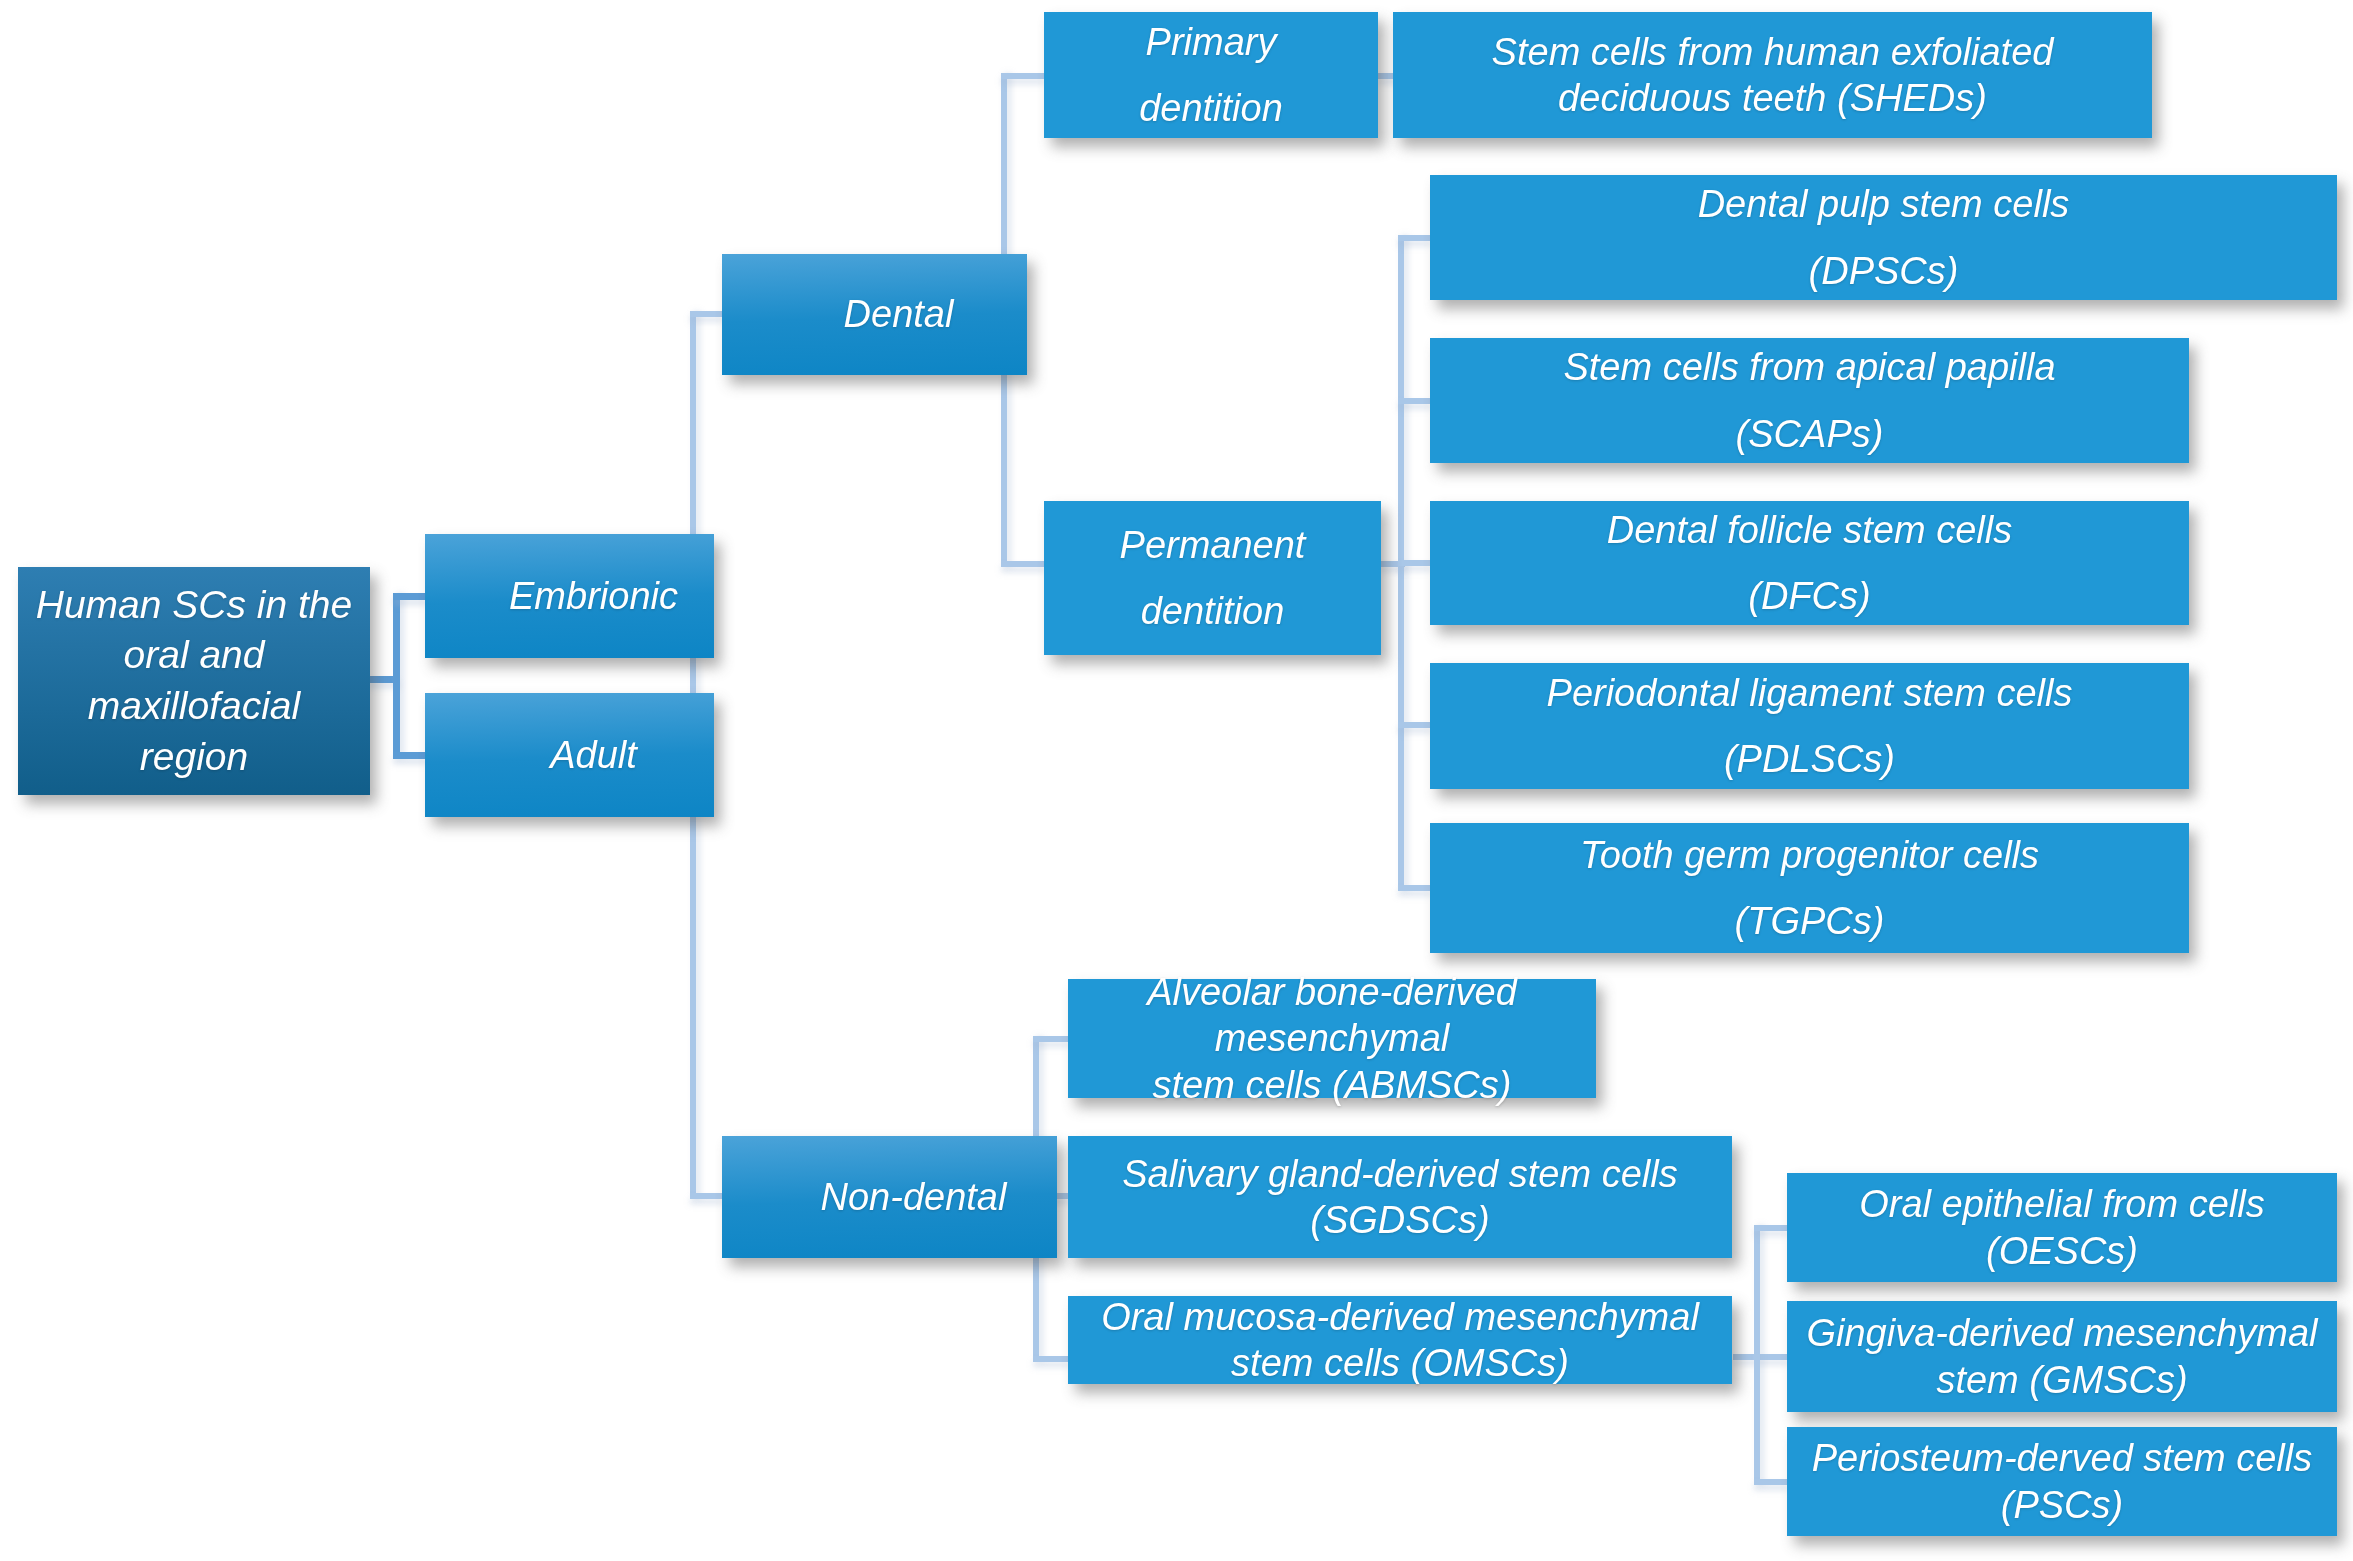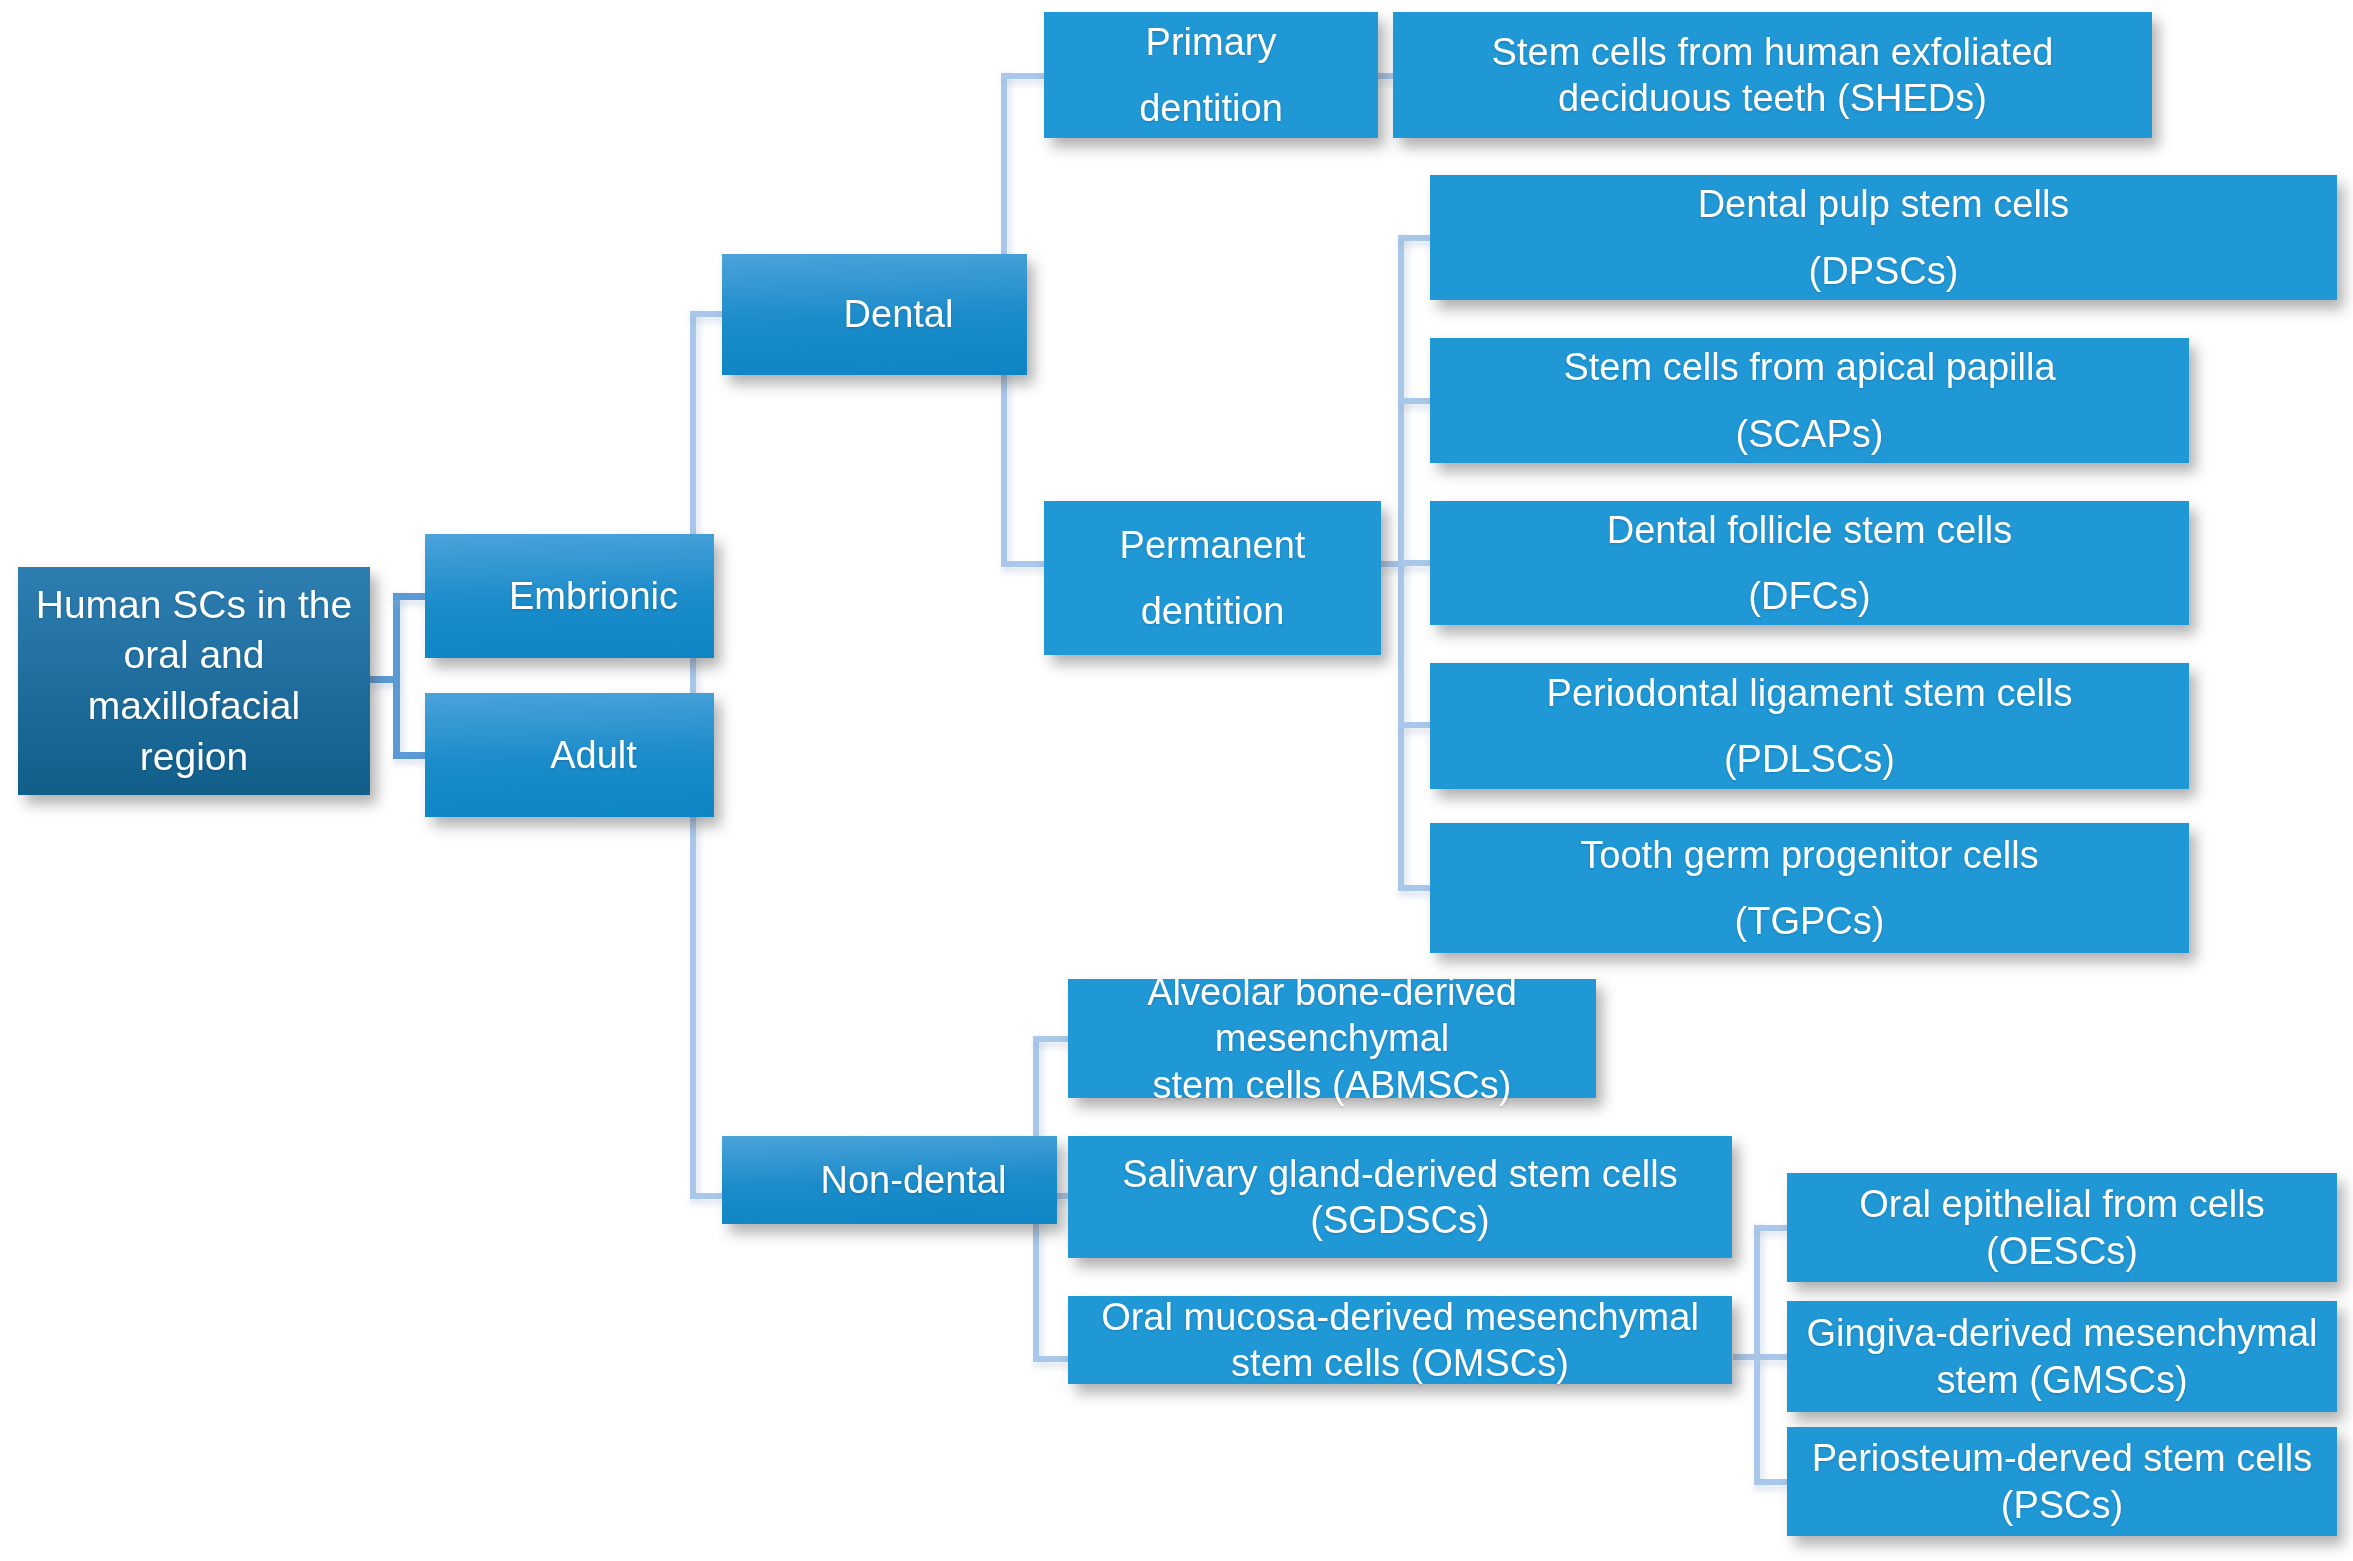--- a/index.html
+++ b/index.html
@@ -10,20 +10,21 @@
     font-family:"Liberation Sans", sans-serif;
     overflow:hidden;
   }
   
   .node{
     position:absolute;
     display:flex;align-items:center;justify-content:center;
     text-align:center;
     color:var(--text,#ffffff);
     box-shadow:6.5px 9px 13px rgba(80,80,80,0.45);
+    font-style:italic;
   }
   .node .label{
     white-space:pre-line;
     font-size:38px;
     line-height:1.22;
     padding:0 6.5px;
     text-shadow:0 1.3px 2.6px rgba(0,0,0,0.18);
   }
   .leaf{background:var(--leaf_fill,#2098d6);}
   .grad{background:linear-gradient(178deg,var(--grad_top,#4ba3d9) 0%,#1b8cca 52%,var(--grad_bottom,#0d85c5) 100%);padding-left:48px;}
@@ -38,21 +39,21 @@
   #n-dental   {left:722px; top:254px;  width:257px;  height:121px;}
   #n-primary  {left:1044px; top:12.4px;   width:334px;  height:126px;}
   #n-sheds    {left:1393px; top:12.4px;   width:759px; height:126px;}
   #n-dpscs    {left:1430px; top:175px;  width:907px; height:125px;}
   #n-scaps    {left:1430px; top:338px;  width:759px; height:125px;}
   #n-permanent{left:1044px; top:501px;  width:337px;  height:154px;}
   #n-dfcs     {left:1430px; top:501px;  width:759px; height:124px;}
   #n-pdlscs   {left:1430px; top:663px; width:759px; height:126px;}
   #n-tgpcs    {left:1430px; top:823px; width:759px; height:130px;}
   #n-abmscs   {left:1068px; top:979px; width:528px; height:119px;}
-  #n-nondental{left:722px; top:1136px; width:287px;  height:88px;}
+  #n-nondental{left:722px; top:1136px; width:287px;  height:122px;}
   #n-sgdscs   {left:1068px; top:1136px; width:664px; height:122px;}
   #n-omscs    {left:1068px; top:1296px; width:664px; height:88px;}
   #n-oescs    {left:1787px; top:1173px; width:550px;  height:109px;}
   #n-gmscs    {left:1787px; top:1301px; width:550px;  height:111px;}
   #n-pscs     {left:1787px; top:1427px; width:550px;  height:109px;}
 
   
   .conn{position:absolute;background:var(--connector,#a9c7e8);}
   .conn.h{height:5.9px;box-shadow:0 5.2px 6.5px rgba(160,180,210,0.35);}
   .conn.v{width:5.9px;box-shadow:3.9px 0 6.5px rgba(160,180,210,0.35);}

